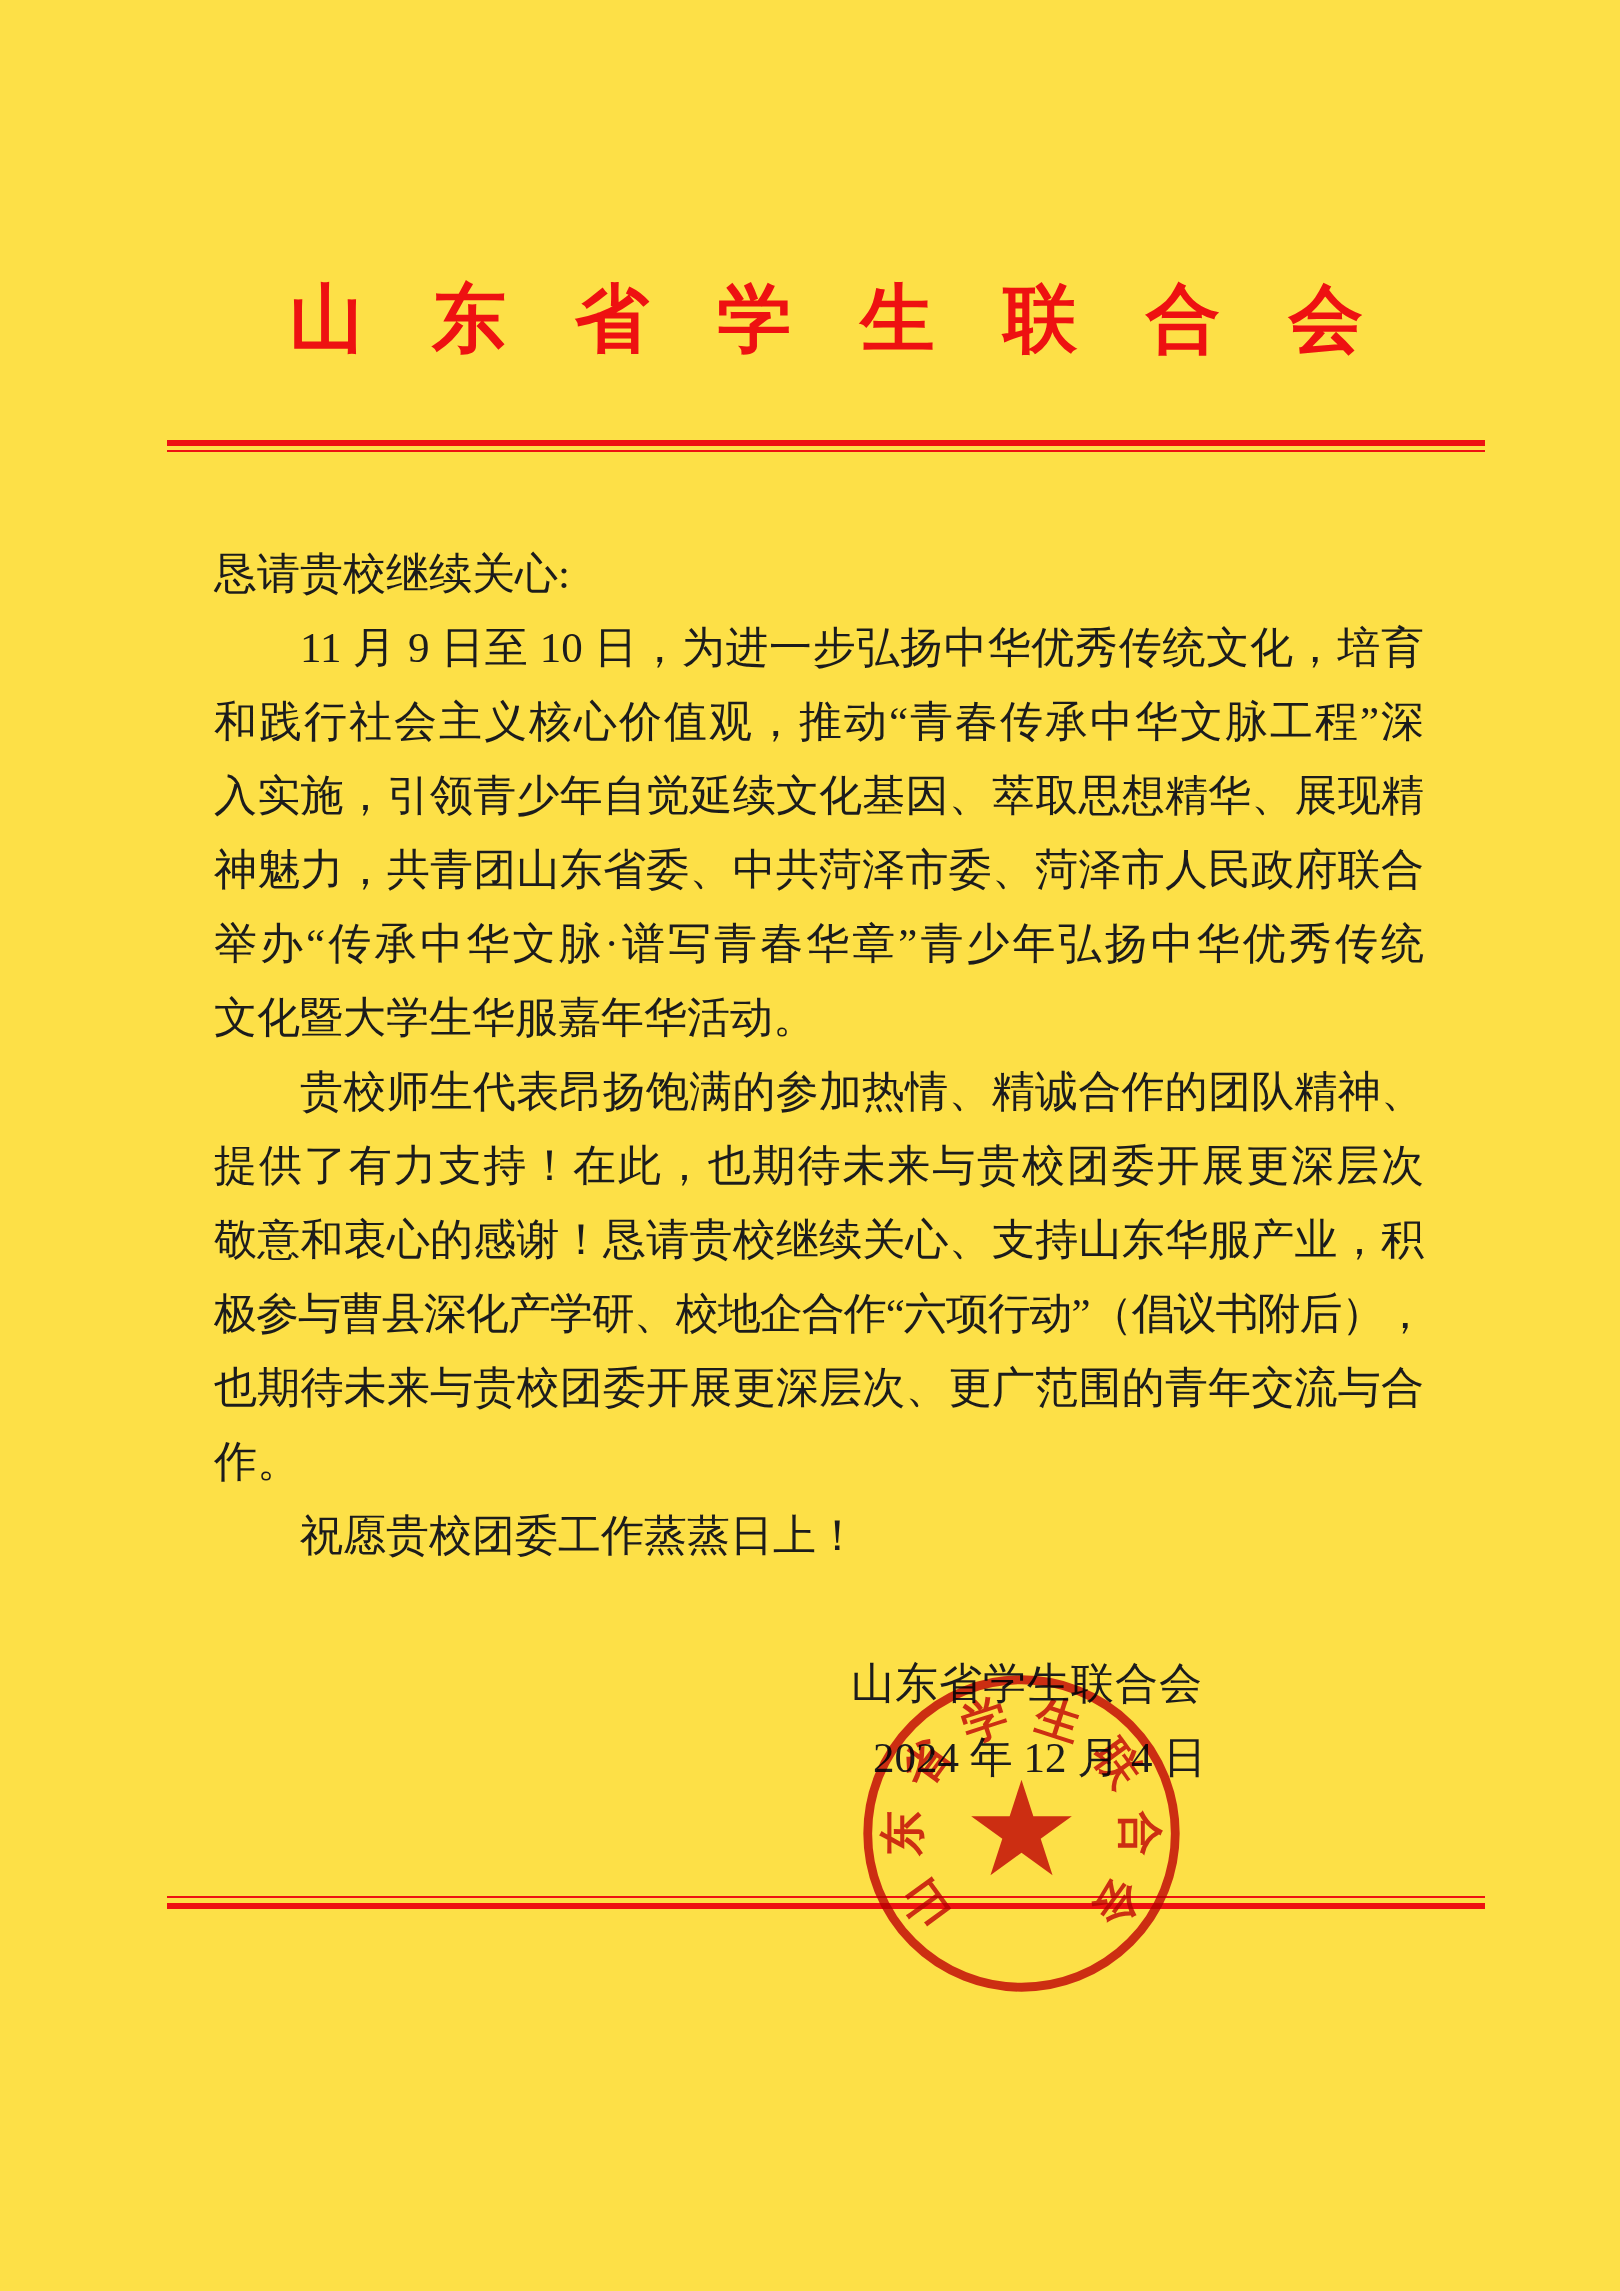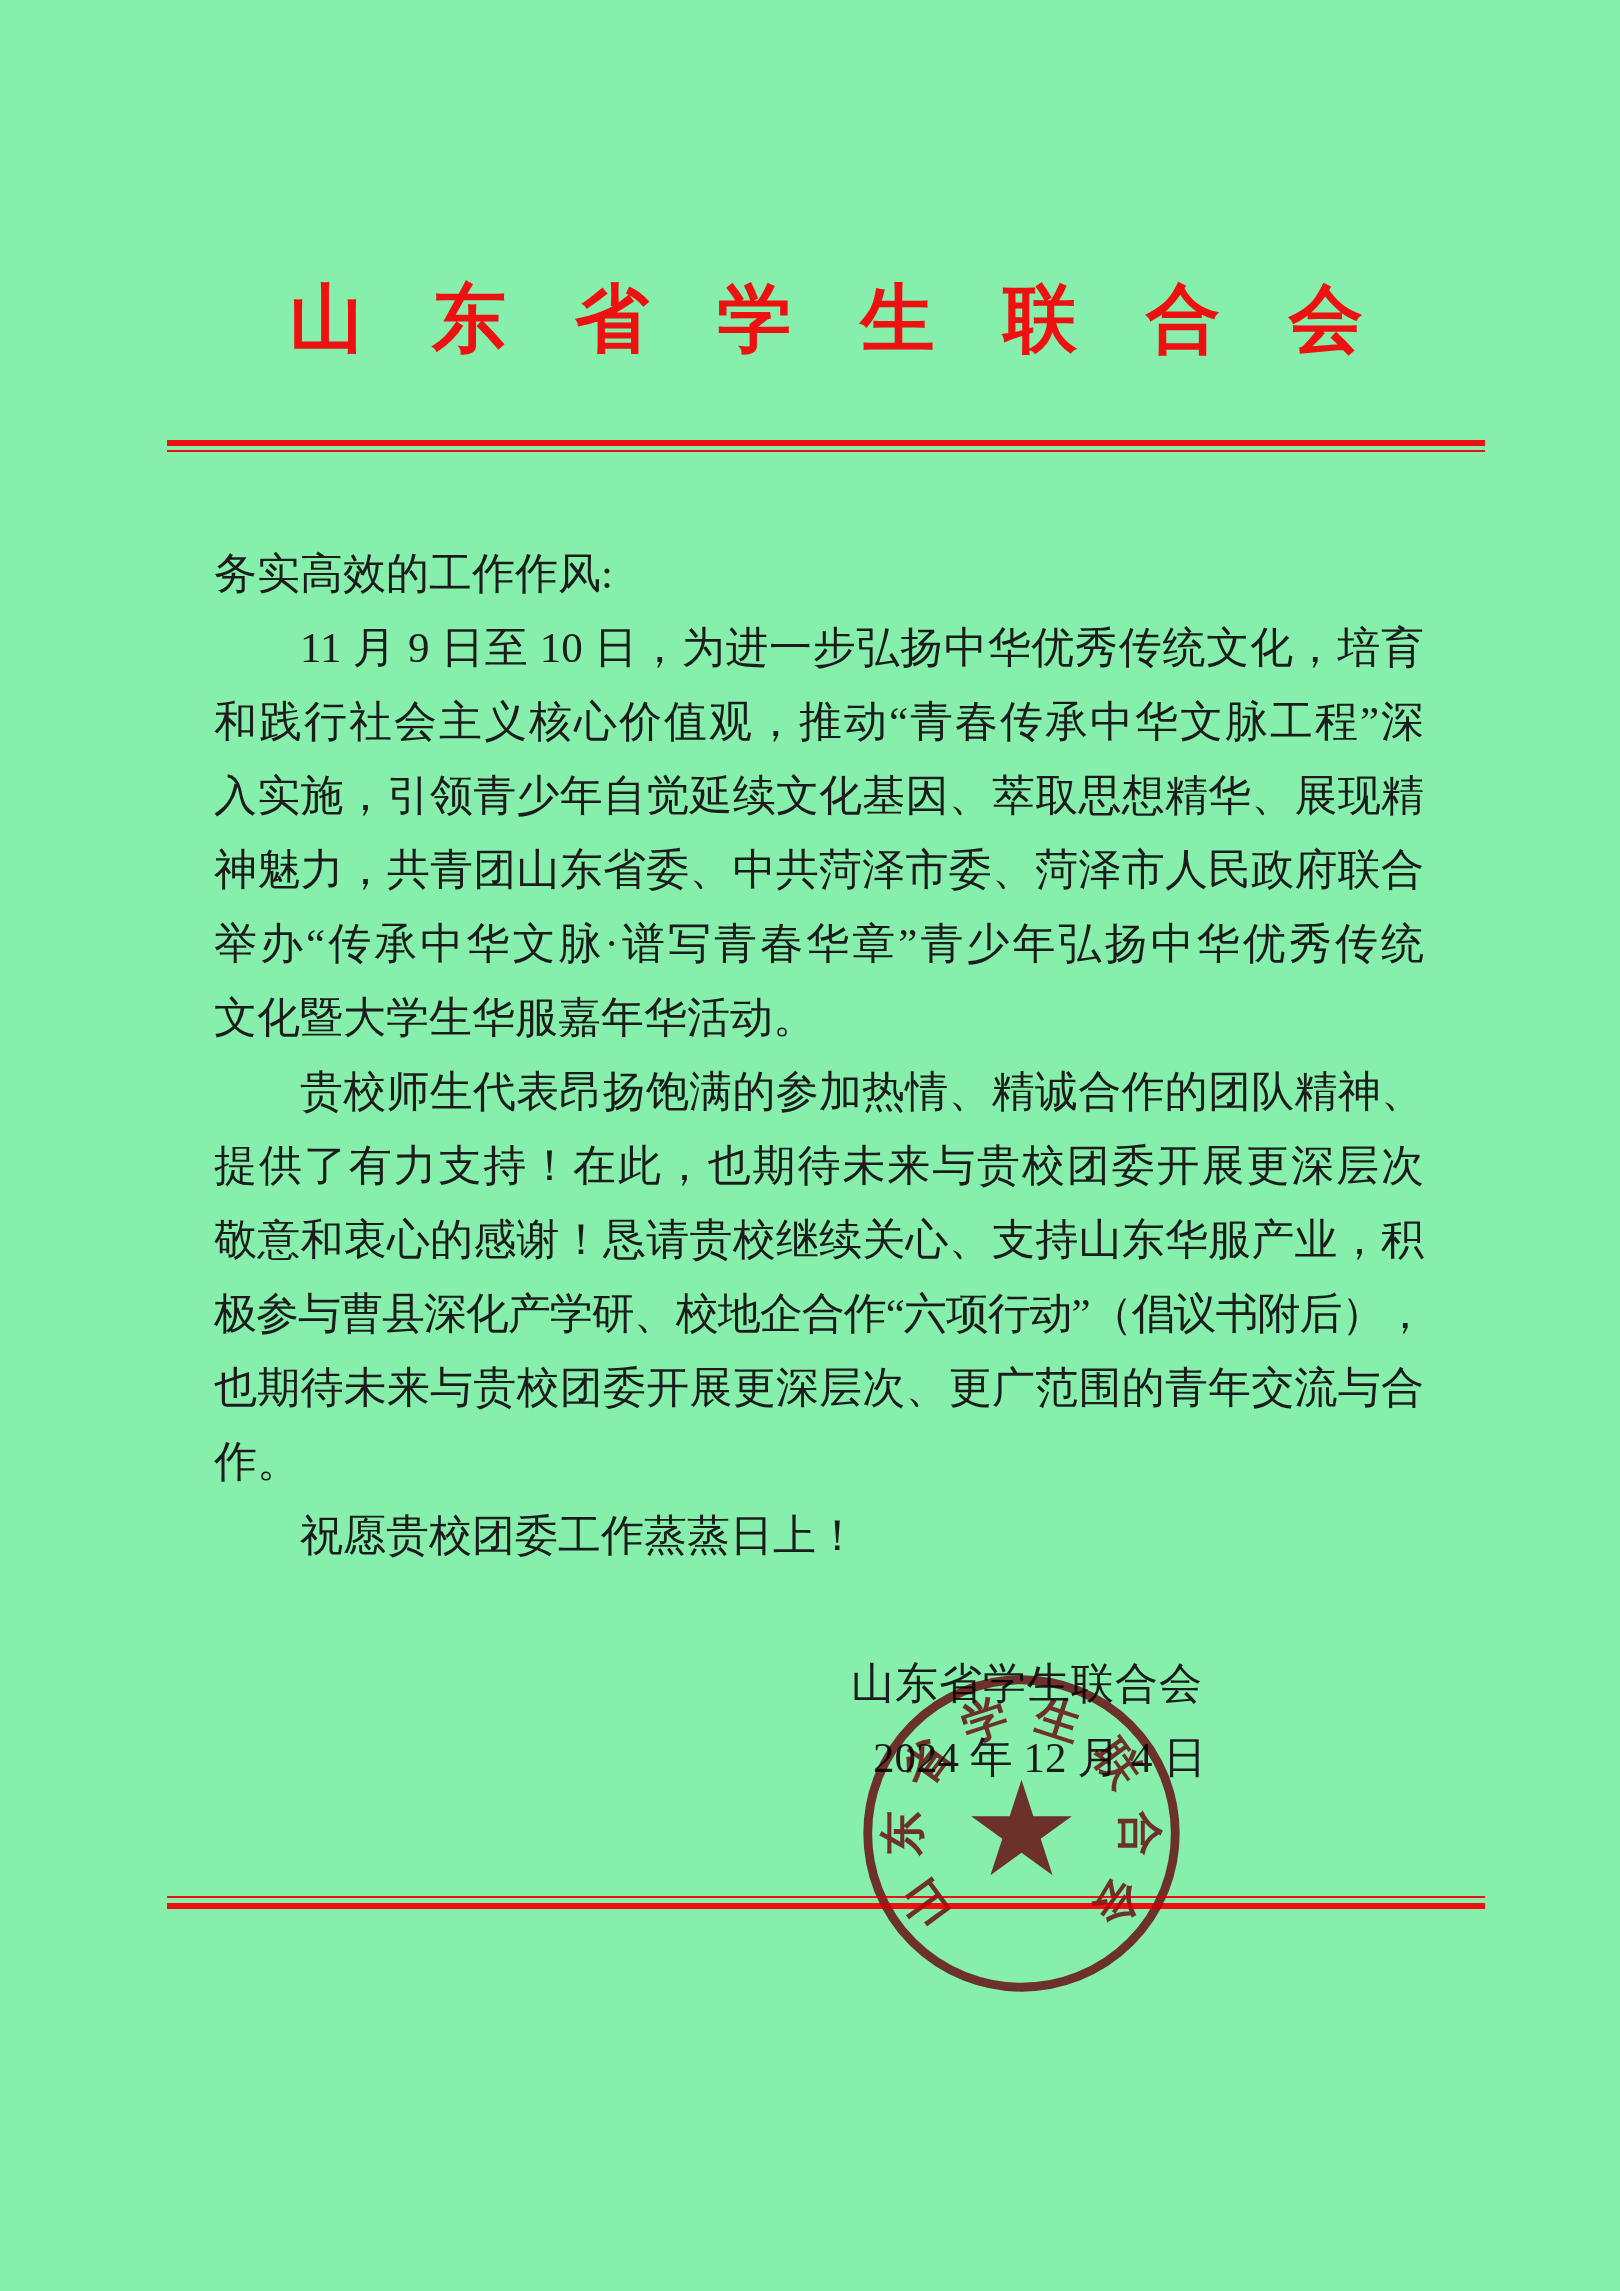--- a/index.html
+++ b/index.html
@@ -1,19 +1,19 @@
 <!DOCTYPE html>
 <html><head>
 <meta charset="utf-8">
 <style>
   html,body{margin:0;padding:0;background:#888;}
   .page{
     position:relative;
     width:1620px;height:2292px;
-    background:#86efac;
+    background:#fde047;
     overflow:hidden;
     font-family:"Liberation Serif","DejaVu Serif",serif;
   }
   .content{
     margin-left:167px;
     width:1318px;
   }
   .org-name{
     padding-top:282px;
     text-align:center;
@@ -85,21 +85,21 @@
 <div class="page">
   <div class="content">
 
     <div class="org-name">山东省学生联合会</div>
 
     <div class="rule rule-thick-top"></div>
     <div class="rule rule-thin-top"></div>
 
 
     <div class="textblock">
-      <div class="line">务实高效的工作作风:</div>
+      <div class="line">恳请贵校继续关心:</div>
       <div class="line justify indent">11 月 9 日至 10 日，为进一步弘扬中华优秀传统文化，培育</div>
       <div class="line justify">和践行社会主义核心价值观，推动“青春传承中华文脉工程”深</div>
       <div class="line justify">入实施，引领青少年自觉延续文化基因、萃取思想精华、展现精</div>
       <div class="line justify">神魅力，共青团山东省委、中共菏泽市委、菏泽市人民政府联合</div>
       <div class="line justify">举办“传承中华文脉·谱写青春华章”青少年弘扬中华优秀传统</div>
       <div class="line">文化暨大学生华服嘉年华活动。</div>
       <div class="line justify indent">贵校师生代表昂扬饱满的参加热情、精诚合作的团队精神、</div>
       <div class="line justify">提供了有力支持！在此，也期待未来与贵校团委开展更深层次</div>
       <div class="line justify">敬意和衷心的感谢！恳请贵校继续关心、支持山东华服产业，积</div>
       <div class="line justify tight">极参与曹县深化产学研、校地企合作“六项行动”（倡议书附后），</div>

